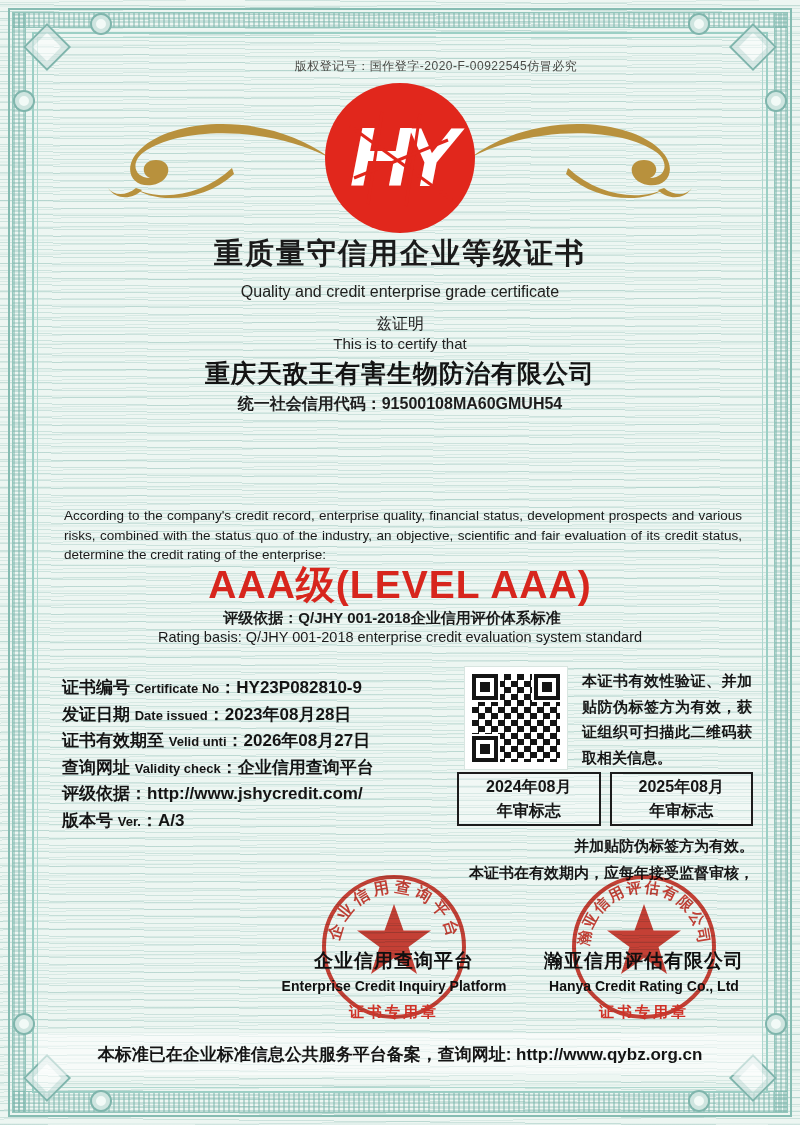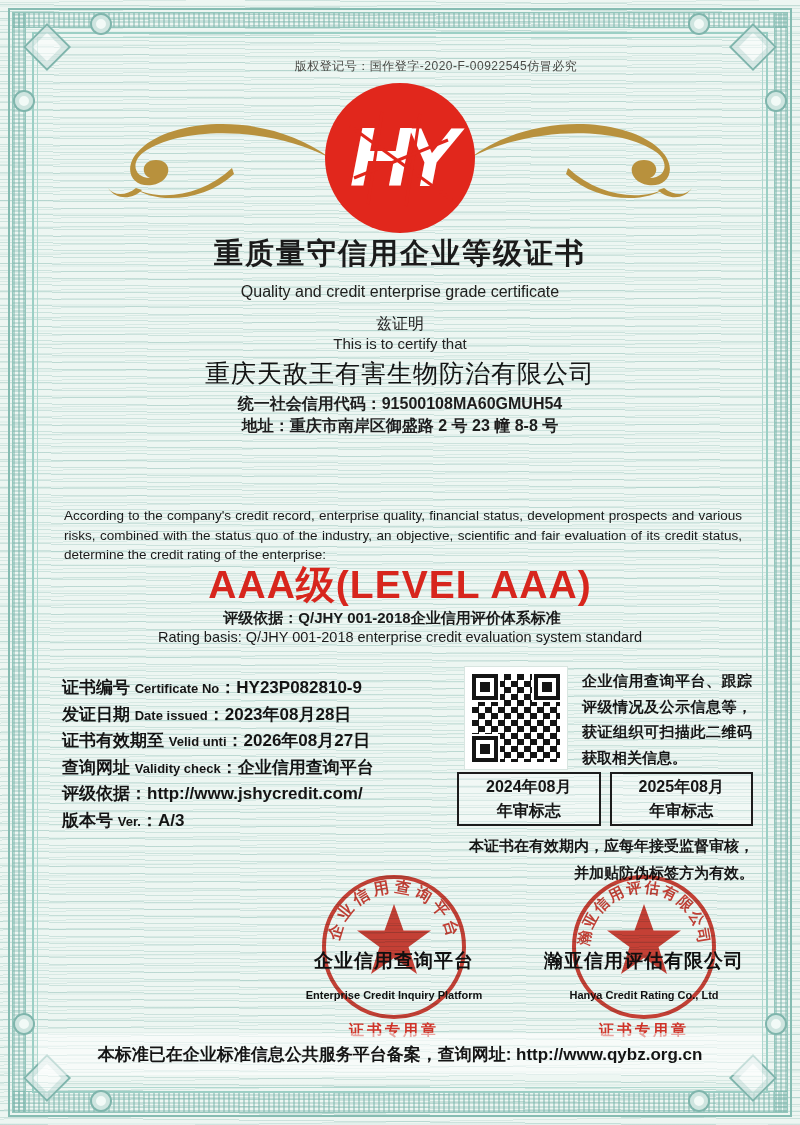--- a/index.html
+++ b/index.html
@@ -41,21 +41,21 @@
   .logo-wrap { position:absolute; top:82px; left:324px; width:152px; height:152px; }
   .flourish { position:absolute; width:252px; height:92px; }
   .flourish-left { top:112px; left:82px; }
   .flourish-right { top:112px; right:82px; transform:scaleX(-1); }
   .title-cn { position:absolute; top:234px; left:0; right:0; text-align:center;
     font-size:29px; font-weight:700; color:#1b1b1b; letter-spacing:2px; }
   .title-en { position:absolute; top:283px; left:0; right:0; text-align:center; font-size:16px; color:#20201e; }
   .certify-cn { position:absolute; top:314px; left:0; right:0; text-align:center; font-size:16px; color:#222; }
   .certify-en { position:absolute; top:335px; left:0; right:0; text-align:center; font-size:15px; color:#222; }
   .company { position:absolute; top:357px; left:0; right:0; text-align:center;
-    font-size:25px; font-weight:400; color:#141414; letter-spacing:1px; }
+    font-size:25px; font-weight:700; color:#141414; letter-spacing:1px; }
   .credit-code { position:absolute; top:394px; left:0; right:0; text-align:center; font-size:16px; font-weight:600; color:#1d1d1d; }
   .address { position:absolute; top:416px; left:0; right:0; text-align:center; font-size:16px; font-weight:600; color:#1d1d1d; }
   
   .para-cn { position:absolute; top:456px; left:64px; width:676px; font-size:16px; font-weight:700;
     color:#161616; line-height:24px; text-align:justify; }
   .para-en { position:absolute; top:506px; left:64px; width:678px; font-size:13.5px; font-weight:500;
     color:#191919; line-height:19.5px; text-align:justify; }
   .aaa { position:absolute; top:558px; left:0; right:0; text-align:center;
     font-size:39px; font-weight:900; letter-spacing:1px; }
   .basis-cn { position:absolute; top:609px; left:0; right:16px; text-align:center; font-size:15px; font-weight:700; color:#1a1a1a; }
@@ -83,22 +83,22 @@
     display:flex; flex-direction:column; align-items:center; justify-content:center;
     font-size:16px; font-weight:600; color:#161616; line-height:24px; }
   .supervision { position:absolute; top:832px; right:46px; width:330px; text-align:right;
     font-size:15px; font-weight:700; color:#161616; line-height:27px; }
   
   .issuers { position:absolute; top:872px; left:278px; width:482px; display:flex; justify-content:space-between; }
   .issuer { position:relative; width:232px; height:152px; text-align:center; padding-top:76px; }
   .stamp { position:absolute; top:0; left:50%; transform:translateX(-50%); width:150px; height:150px;
     opacity:.92; mix-blend-mode:multiply; }
   .issuer-cn { position:relative; font-size:19px; font-weight:800; color:#101010; letter-spacing:1px; }
-  .issuer-en { position:relative; font-size:11px; font-weight:600; color:#101010; margin-top:15px; }
-  .issuer-seal { position:relative; font-size:15px; font-weight:700; letter-spacing:3px; margin-top:20px; }
+  .issuer-en { position:relative; font-size:14px; font-weight:600; color:#101010; margin-top:4px; }
+  .issuer-seal { position:relative; font-size:15px; font-weight:700; letter-spacing:3px; margin-top:9px; }
   
   .footer-bar { position:absolute; left:38px; right:38px; top:1033px; height:42px;
     background:rgba(255,255,255,.55); display:flex; align-items:center; justify-content:center;
     font-size:17px; font-weight:700; color:#141414; }
 </style>
 </head>
 <body>
 
 <div class="certificate">
 
@@ -155,21 +155,20 @@
       </g>
     </svg>
   </div>
 
   <div class="title-cn">重质量守信用企业等级证书</div>
   <div class="title-en">Quality and credit enterprise grade certificate</div>
   <div class="certify-cn">兹证明</div>
   <div class="certify-en">This is to certify that</div>
   <div class="company">重庆天敌王有害生物防治有限公司</div>
   <div class="credit-code">统一社会信用代码：91500108MA60GMUH54</div>
-  <div class="address">地址：重庆市南岸区御盛路 2 号 23 幢 8-8 号</div>
 
   <div class="para-en">According to the company's credit record, enterprise quality, financial status, development prospects and various risks, combined with the status quo of the industry, an objective, scientific and fair evaluation of its credit status, determine the credit rating of the enterprise:</div>
 
   <div class="aaa" style="color:#d7261d">AAA级(LEVEL AAA)</div>
   <div class="basis-cn">评级依据：Q/JHY 001-2018企业信用评价体系标准</div>
   <div class="basis-en">Rating basis: Q/JHY 001-2018 enterprise credit evaluation system standard</div>
 
   <div class="details">
     <div class="detail-row"><span class="d-cn">证书编号 </span><span class="d-en">Certificate No</span><span class="d-val">：HY23P082810-9</span></div>
     <div class="detail-row"><span class="d-cn">发证日期 </span><span class="d-en">Date issued</span><span class="d-val">：2023年08月28日</span></div>
@@ -191,36 +190,36 @@
             <div></div>
           </div>
         </div>
       <div class="finder finder-bl">
           <div>
             <div></div>
           </div>
         </div>
     </div>
   </div>
-  <div class="qr-note">企业信用查询平台、跟踪评级情况及公示信息等，获证组织可扫描此二维码获取相关信息。</div>
+  <div class="qr-note">本证书有效性验证、并加贴防伪标签方为有效，获证组织可扫描此二维码获取相关信息。</div>
 
   <div class="year-boxes">
     <div class="year-box">
       <span>2024年08月</span>
         <span>年审标志</span>
     </div>
     <div class="year-box">
       <span>2025年08月</span>
         <span>年审标志</span>
     </div>
   </div>
 
   <div class="supervision">
+    <div>并加贴防伪标签方为有效。</div>
     <div>本证书在有效期内，应每年接受监督审核，</div>
-    <div>并加贴防伪标签方为有效。</div>
   </div>
 
   <div class="issuers">
     <div class="issuer">
       <svg class="stamp" viewBox="0 0 150 150">
         <circle cx="75" cy="75" r="70" fill="none" stroke="#cf3227" stroke-width="4"></circle>
         <path id="arcL" d="M 22,90 A 55,55 0 1 1 128,90" fill="none"></path>
         <text font-size="16" font-weight="700" fill="#cf3227" letter-spacing="4" font-family="Liberation Sans, DejaVu Sans, sans-serif">
           <textPath href="#arcL" startOffset="50%" text-anchor="middle">企业信用查询平台</textPath>
         </text>

